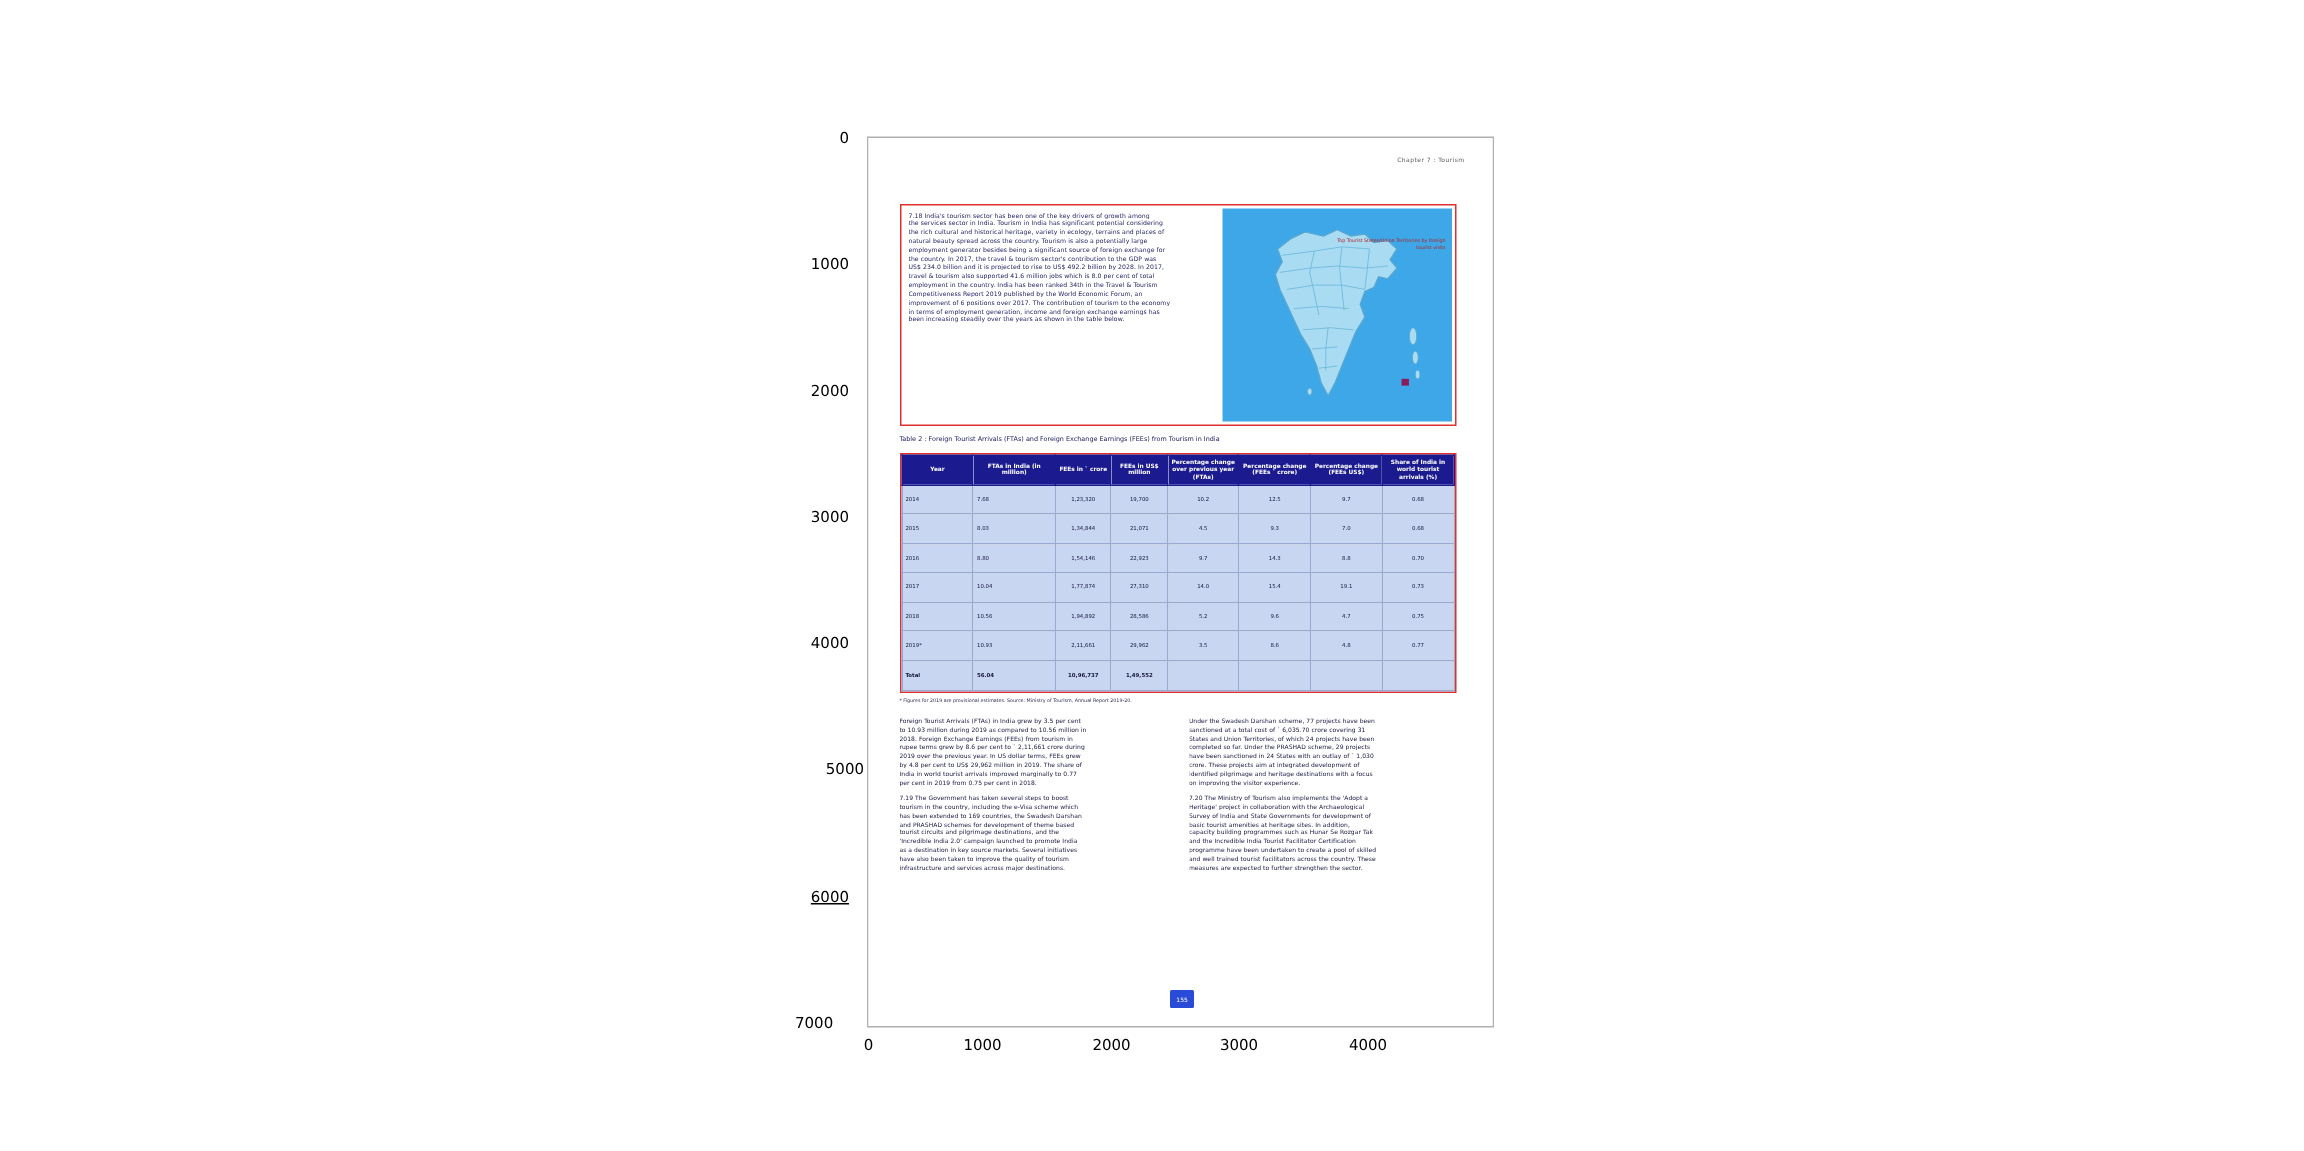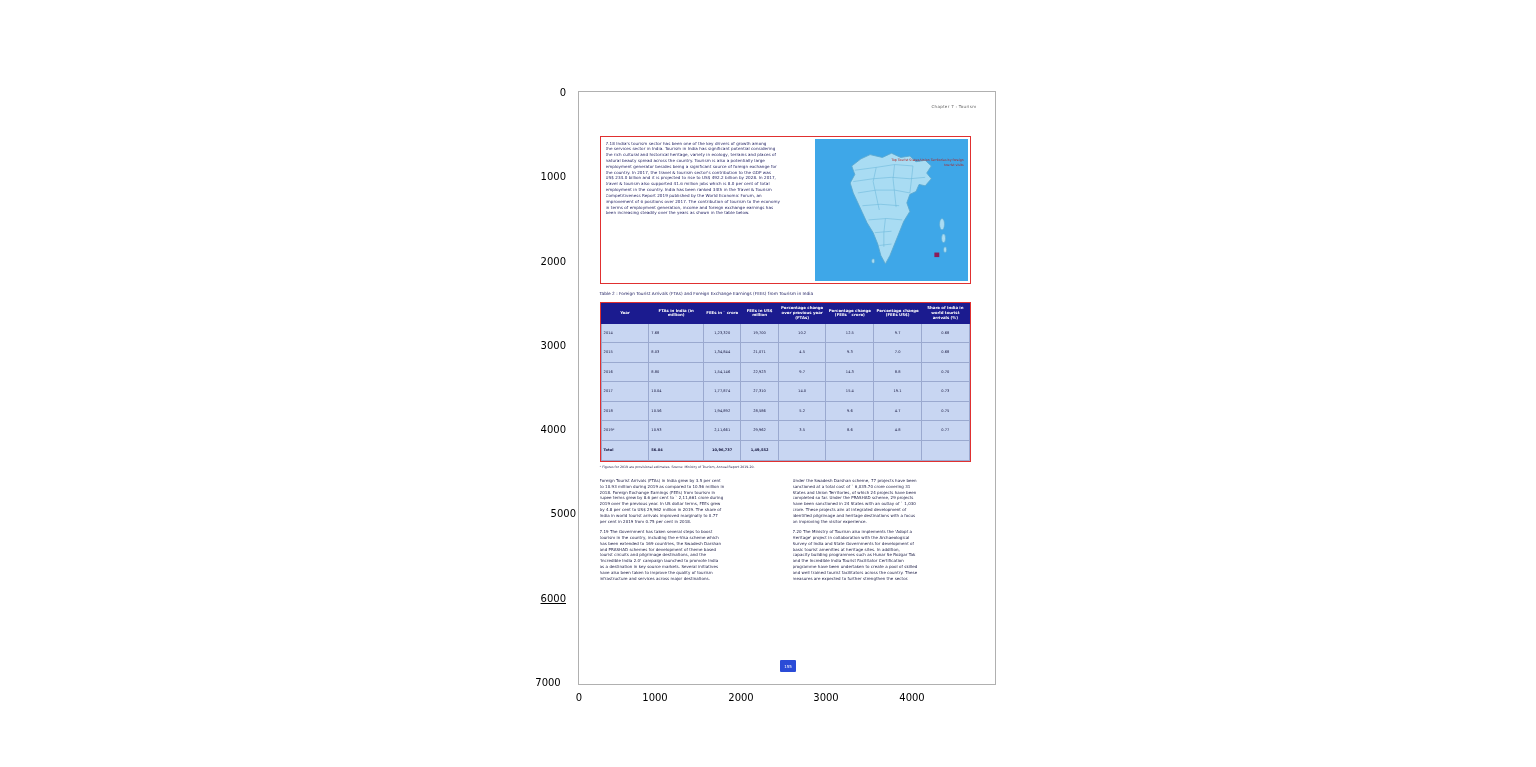--- a/index.html
+++ b/index.html
@@ -235,21 +235,21 @@
 
 <div id="root">
 
   <div class="tick-label" style="left:530px; top:87px; width:36px; text-align:right;">0</div>
   <div class="tick-label" style="left:530px; top:171px; width:36px; text-align:right;">1000</div>
   <div class="tick-label" style="left:530px; top:256px; width:36px; text-align:right;">2000</div>
   <div class="tick-label" style="left:530px; top:340px; width:36px; text-align:right;">3000</div>
   <div class="tick-label" style="left:530px; top:424px; width:36px; text-align:right;">4000</div>
   <div class="tick-label" style="left:540px; top:508px; width:36px; text-align:right;">5000</div>
   <div class="tick-label" style="left:530px; top:593px; width:36px; text-align:right;text-decoration:underline;">6000</div>
-  <div class="tick-label" style="left:530px; top:677px; width:36px; text-align:center;">7000</div>
+  <div class="tick-label" style="left:530px; top:677px; width:36px; text-align:left;">7000</div>
 
   <div class="tick-label" style="left:570px; top:692px; width:18px; text-align:center;">0</div>
   <div class="tick-label" style="left:641px; top:692px; width:28px; text-align:center;">1000</div>
   <div class="tick-label" style="left:727px; top:692px; width:28px; text-align:center;">2000</div>
   <div class="tick-label" style="left:812px; top:692px; width:28px; text-align:center;">3000</div>
   <div class="tick-label" style="left:898px; top:692px; width:28px; text-align:center;">4000</div>
 
   <div class="axes">
 
     <div class="page">

